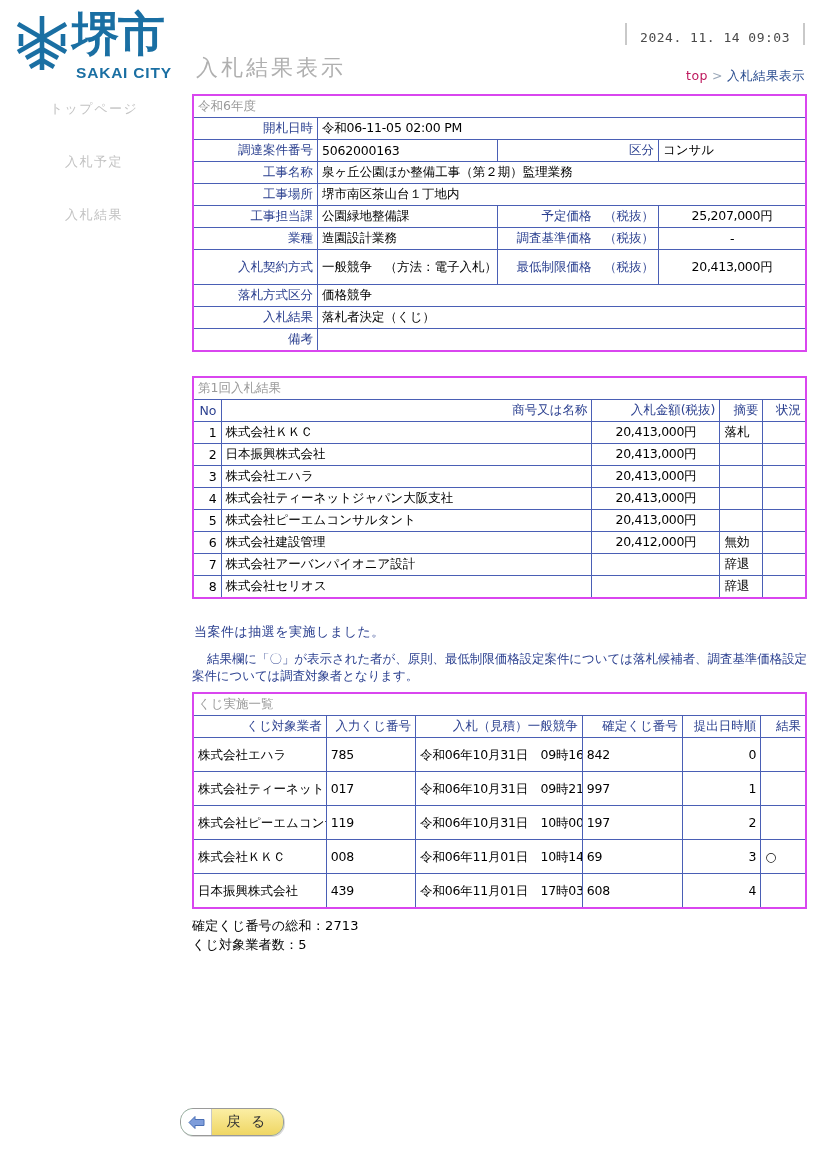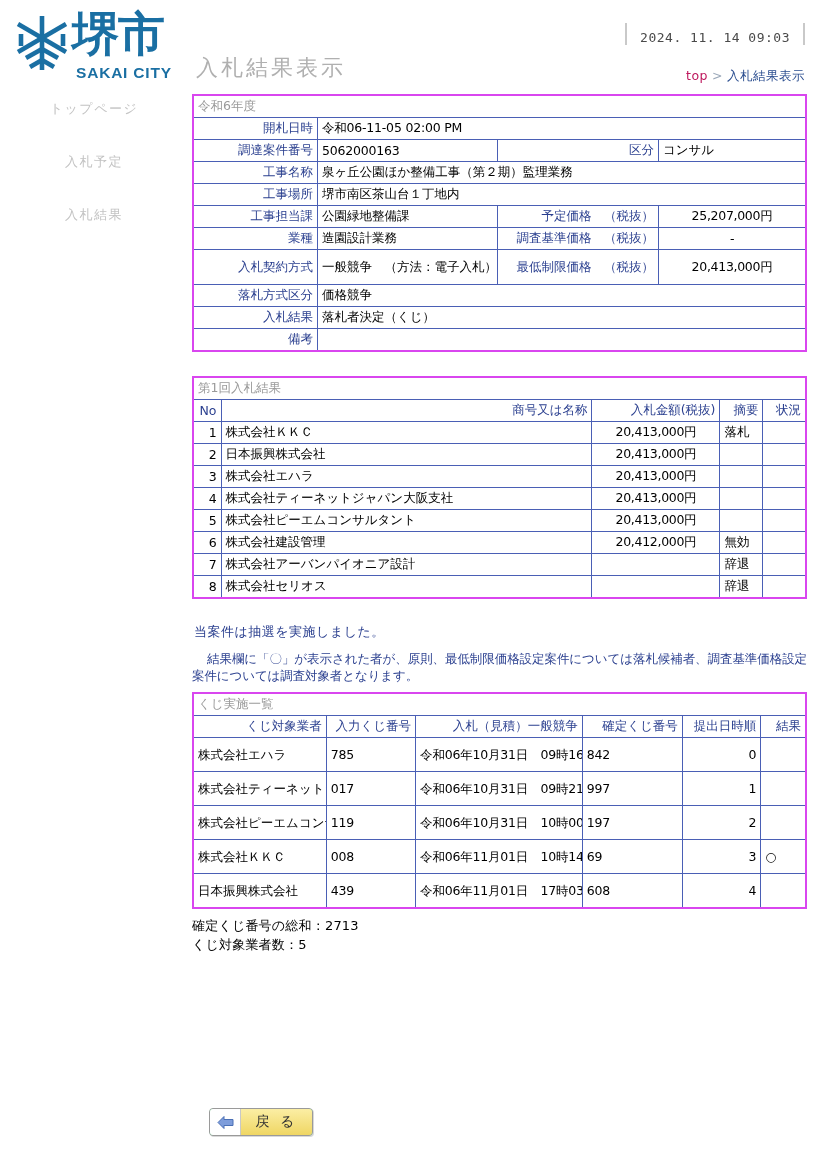--- a/index.html
+++ b/index.html
@@ -208,26 +208,25 @@
     position: absolute;
     left: 180px;
     top: 1108px;
   }
   .back-btn {
     display: inline-flex;
     align-items: stretch;
     height: 26px;
     width: 102px;
     border: 1px solid #9a9a9a;
-    border-radius: 4px;
+    border-radius: 13px;
     overflow: hidden;
     background: #86efac;
     cursor: pointer;
     box-shadow: 1px 1px 0 #d9d9d9;
-    margin-left: 29px;
   }
   .back-arrow-box {
     width: 30px;
     background: #ffffff;
     display: flex;
     align-items: center;
     justify-content: center;
     border-right: 1px solid #c8c8c8;
   }
   .back-label {

